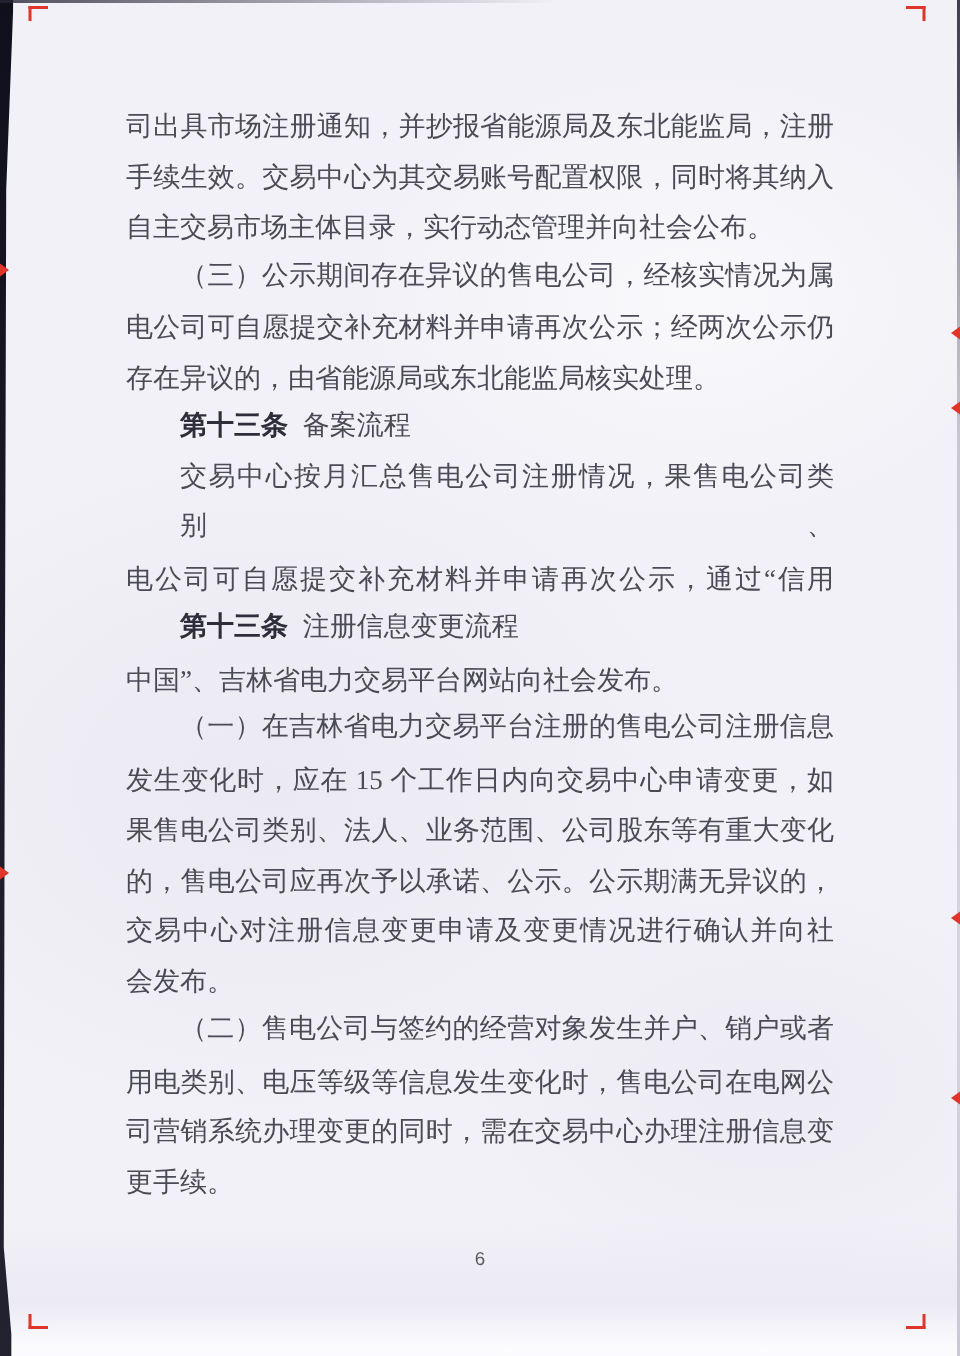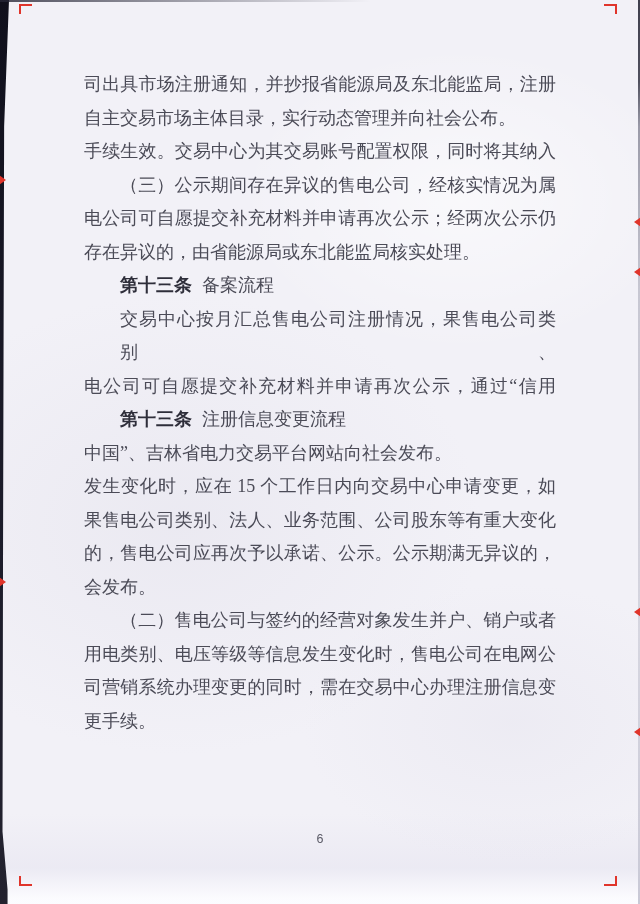--- a/index.html
+++ b/index.html
@@ -41,21 +41,21 @@
   }
 
   
   .text-block{
     position:absolute;left:84px;top:68px;width:472px;
     font-size:18px;line-height:33.5px;color:var(--ink);
     letter-spacing:0;
     text-justify:inter-character;
   }
   .line{white-space:normal;}
-  .line.indent{padding-left:36px;}
+  .line.indent{padding-left:36px;font-family:Liberation Mono, monospace;}
   .line.fill{text-align:justify;text-align-last:justify;}
   .line .head{font-weight:700;color:var(--head-ink);}
   .line.heading .body{margin-left:.55em;}
 
   .page-number{
     position:absolute;left:308px;top:832px;width:24px;
     text-align:center;font-size:12.5px;color:#5a5a66;
     font-family:"Liberation Sans","DejaVu Sans",sans-serif;
   }
 
@@ -87,33 +87,35 @@
   <span class="rtri rt-left  rt-l1"></span>
   <span class="rtri rt-left  rt-l2"></span>
   <span class="rtri rt-right rt-r1"></span>
   <span class="rtri rt-right rt-r2"></span>
   <span class="rtri rt-right rt-r3"></span>
   <span class="rtri rt-right rt-r4"></span>
 
   <main class="text-block">
 
   <div class="line fill"><span class="head"></span><span class="body">司出具市场注册通知，并抄报省能源局及东北能监局，注册</span></div>
+      <div class="line fill"><span class="head"></span><span class="body">手续生效。交易中心为其交易账号配置权限，同时将其纳入</span></div>
       <div class="line"><span class="head"></span><span class="body">自主交易市场主体目录，实行动态管理并向社会公布。</span></div>
-      <div class="line fill"><span class="head"></span><span class="body">手续生效。交易中心为其交易账号配置权限，同时将其纳入</span></div>
       <div class="line indent fill"><span class="head"></span><span class="body">（三）公示期间存在异议的售电公司，经核实情况为属</span></div>
       <div class="line fill"><span class="head"></span><span class="body">电公司可自愿提交补充材料并申请再次公示；经两次公示仍</span></div>
       <div class="line"><span class="head"></span><span class="body">存在异议的，由省能源局或东北能监局核实处理。</span></div>
       <div class="line indent heading"><span class="head">第十三条</span><span class="body">备案流程</span></div>
       <div class="line indent fill"><span class="head"></span><span class="body">交易中心按月汇总售电公司注册情况，果售电公司类别、</span></div>
       <div class="line fill"><span class="head"></span><span class="body">电公司可自愿提交补充材料并申请再次公示，通过“信用</span></div>
       <div class="line indent heading"><span class="head">第十三条</span><span class="body">注册信息变更流程</span></div>
       <div class="line"><span class="head"></span><span class="body">中国”、吉林省电力交易平台网站向社会发布。</span></div>
+      <div class="line indent fill"><span class="head"></span><span class="body">（一）在吉林省电力交易平台注册的售电公司注册信息</span></div>
       <div class="line fill"><span class="head"></span><span class="body">发生变化时，应在 15 个工作日内向交易中心申请变更，如</span></div>
       <div class="line fill"><span class="head"></span><span class="body">果售电公司类别、法人、业务范围、公司股东等有重大变化</span></div>
       <div class="line fill"><span class="head"></span><span class="body">的，售电公司应再次予以承诺、公示。公示期满无异议的，</span></div>
+      <div class="line fill"><span class="head"></span><span class="body">交易中心对注册信息变更申请及变更情况进行确认并向社</span></div>
       <div class="line"><span class="head"></span><span class="body">会发布。</span></div>
       <div class="line indent fill"><span class="head"></span><span class="body">（二）售电公司与签约的经营对象发生并户、销户或者</span></div>
       <div class="line fill"><span class="head"></span><span class="body">用电类别、电压等级等信息发生变化时，售电公司在电网公</span></div>
       <div class="line fill"><span class="head"></span><span class="body">司营销系统办理变更的同时，需在交易中心办理注册信息变</span></div>
       <div class="line"><span class="head"></span><span class="body">更手续。</span></div>
     </main>
 
   <div class="page-number">6</div>
 </div>
 

